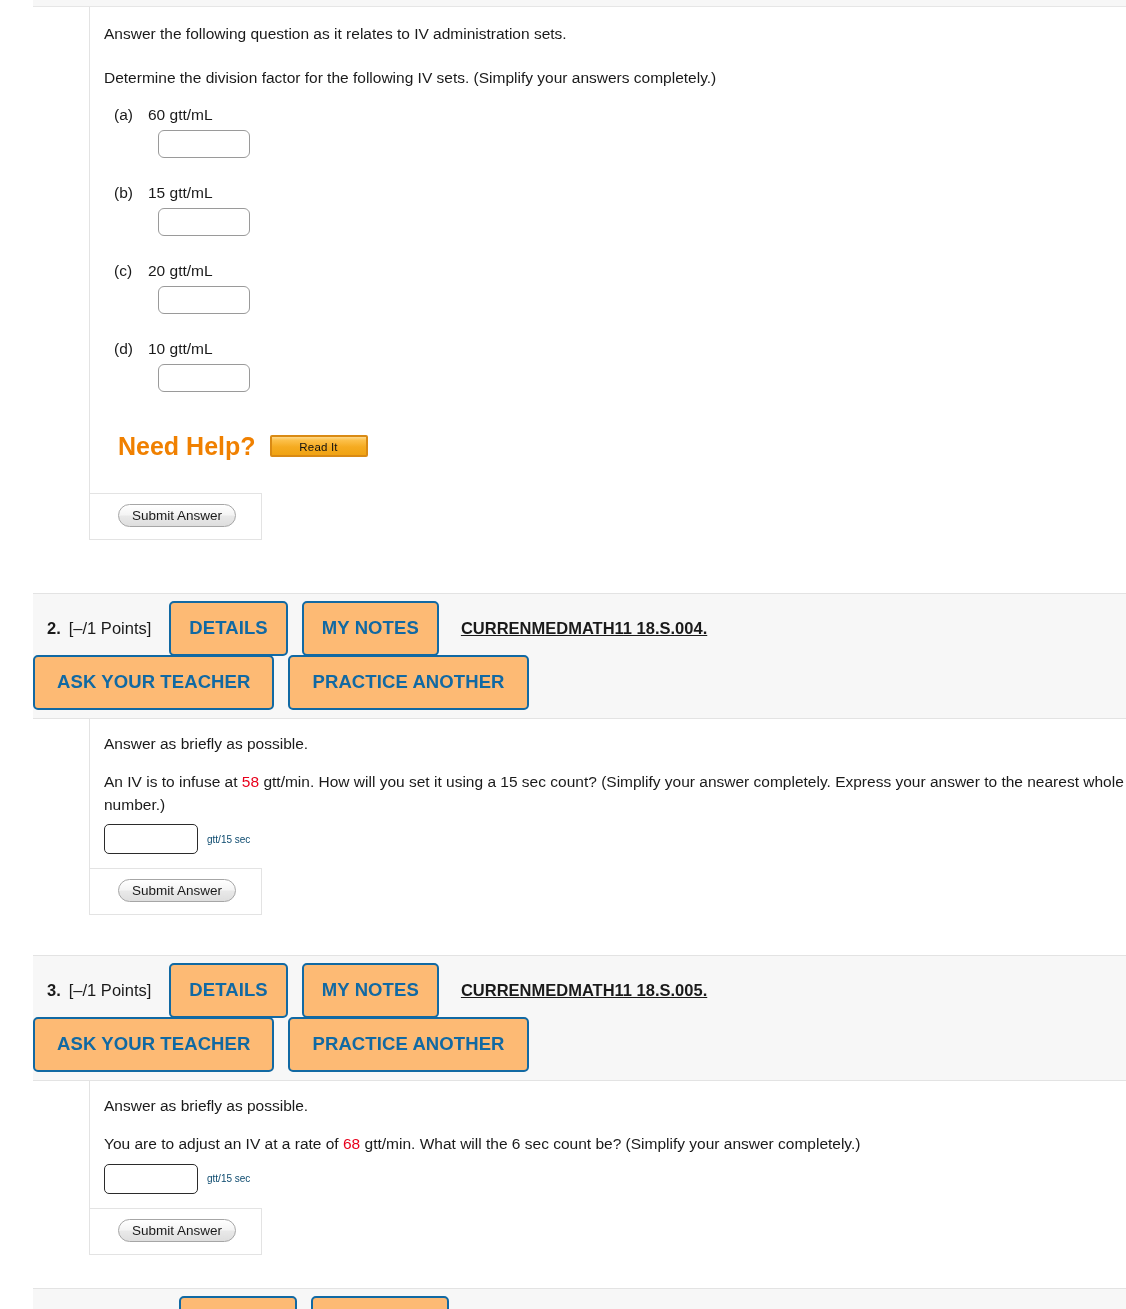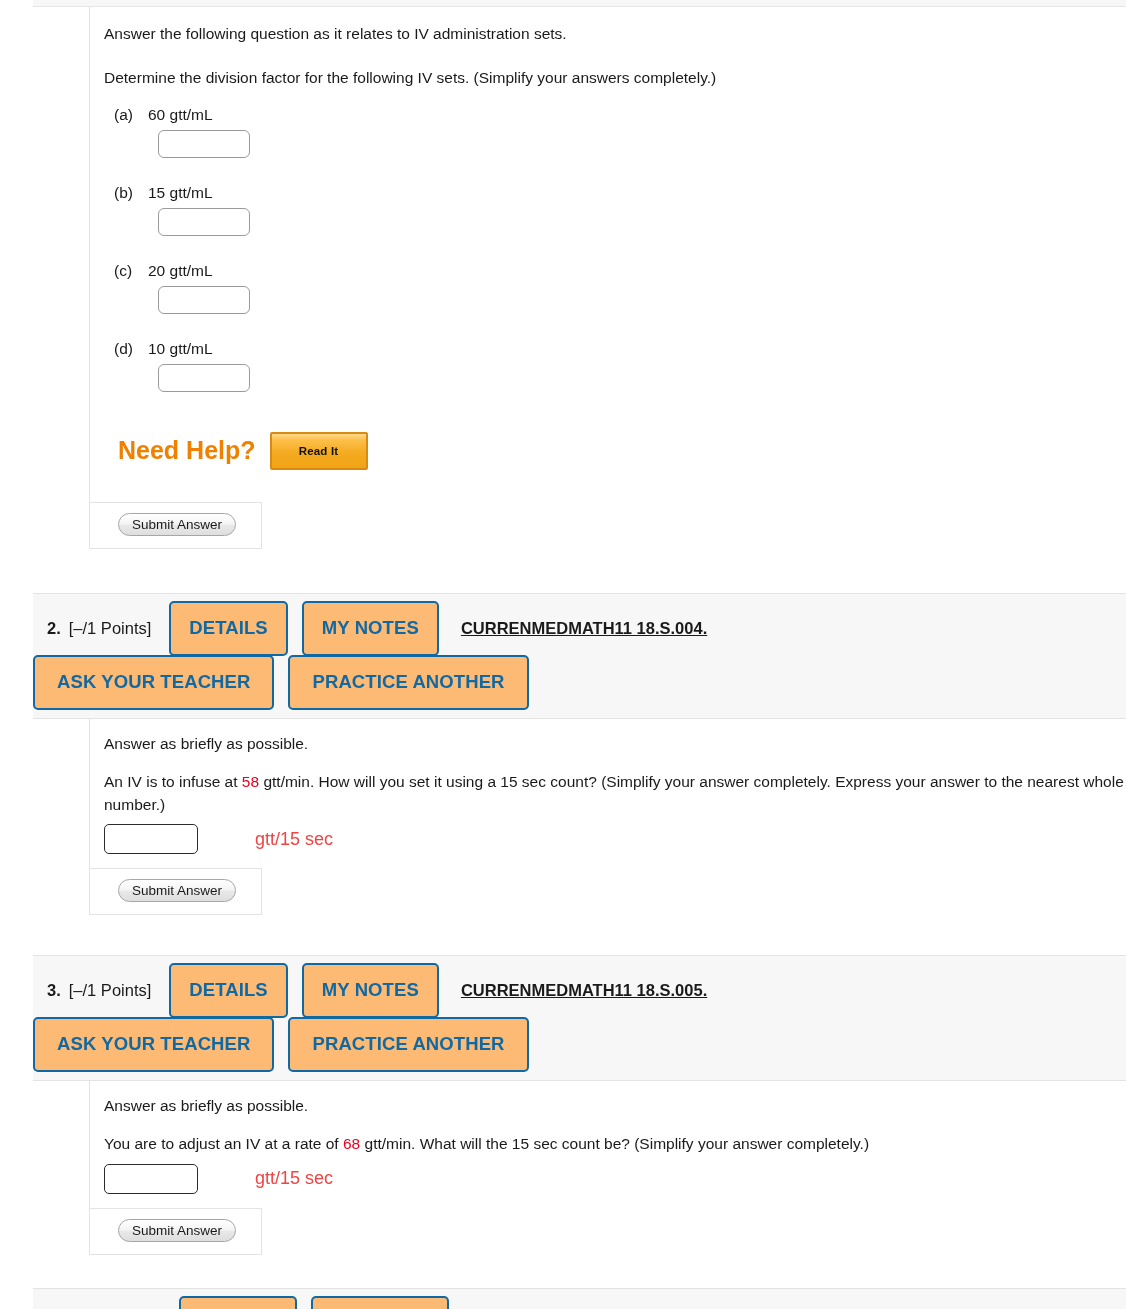--- a/index.html
+++ b/index.html
@@ -164,48 +164,47 @@
     width: 94px;
     height: 30px;
   }
   .inline-answer {
     display: flex;
     align-items: center;
     gap: 9px;
     margin-top: 2px;
   }
   .unit {
-    font-size: 18px;
-    color: #ef4444;
-    margin-left: 48px;
+    font-size: 10px;
+    color: #0c4a6e;
   }
 
   
   .need-help {
     display: flex;
     align-items: center;
     gap: 14px;
     margin-top: 40px;
     padding-bottom: 24px;
     padding-left: 14px;
   }
   .need-help-label {
     color: #f08000;
     font-size: 25px;
     font-weight: bold;
   }
   .btn-readit {
     width: 98px;
-    height: 38px;
+    height: 22px;
     border: 2px solid #d98a14;
     border-radius: 2px;
     background: linear-gradient(to bottom, #ffd98a 0%, #fcc04a 18%, #f5ab21 55%, #f0a313 100%);
     color: #111111;
     font-size: 11.5px;
-    font-weight: bold;
+    font-weight: normal;
     line-height: 18px;
     text-align: center;
     cursor: pointer;
     box-sizing: border-box;
     font-family: "Liberation Sans", sans-serif;
     letter-spacing: 0.2px;
   }
 
   
   .submit-row {
@@ -331,21 +330,21 @@
       </div>
       <div class="qheader-row2">
         <button class="btn-blue wide" style="margin-left:-14px;">ASK YOUR TEACHER</button>
         <button class="btn-blue wide">PRACTICE ANOTHER</button>
       </div>
     </div>
 
     <div class="qbody" style="padding-top:14px;padding-bottom:14px;">
       <div class="qtext" style="margin-bottom:16px;">Answer as briefly as possible.</div>
 
-      <div class="qtext wrapbox" style="margin-bottom:8px;"><span>You are to adjust an IV at a rate of </span><span class="red">68</span><span> gtt/min. What will the 15 sec count be? (Simplify your answer completely.)</span></div>
+      <div class="qtext wrapbox" style="margin-bottom:8px;"><span>You are to adjust an IV at a rate of </span><span class="red">68</span><span> gtt/min. What will the 6 sec count be? (Simplify your answer completely.)</span></div>
 
       <div class="inline-answer">
         <input class="ans-input dark" type="text" value="" style="">
         <span class="unit">gtt/15 sec</span>
       </div>
     </div>
 
     <div class="submit-row">
       <button class="btn-submit">Submit Answer</button>
     </div>

